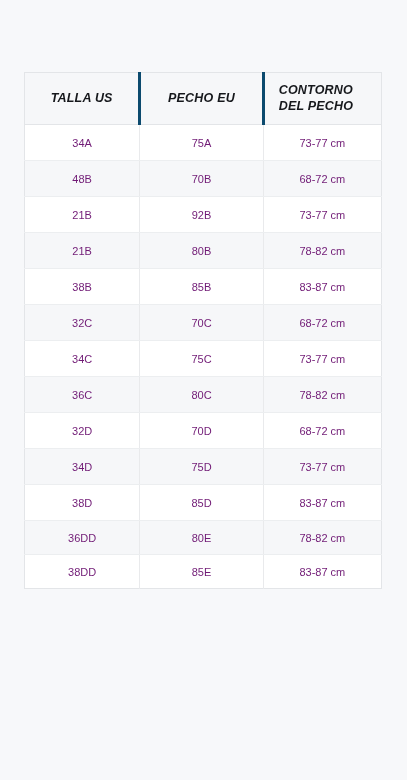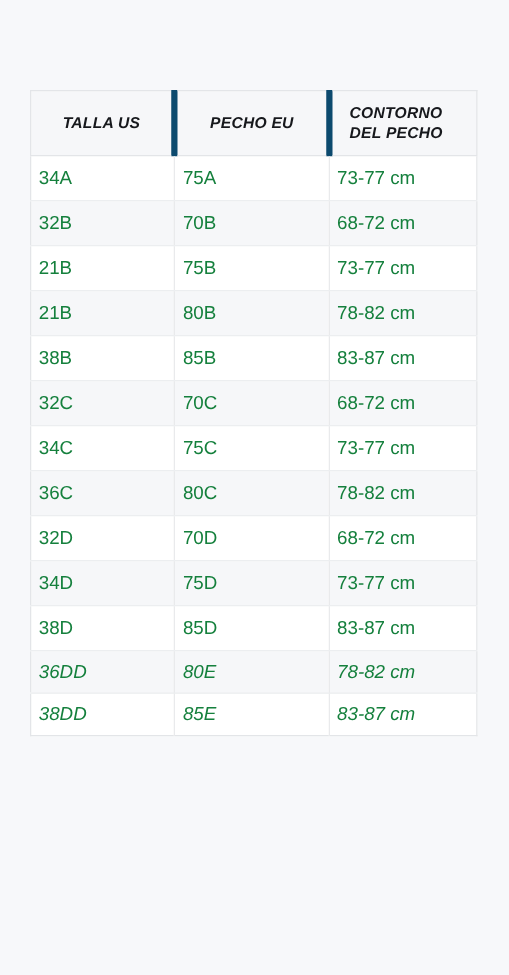--- a/index.html
+++ b/index.html
@@ -43,45 +43,46 @@
 
   thead th {
     background: #f6f7f9;
     height: 52px;
     padding: 6px 10px;
     font-weight: bold;
     font-style: italic;
     font-size: 12.5px;
     letter-spacing: 0.2px;
     color: #16181c;
-    border-right: 5px solid #0c4a6e;
+    border-right: 3px solid #0c4a6e;
     border-bottom: 1px solid #e3e5e8;
     vertical-align: middle;
     line-height: 1.25;
   }
   thead th.h-center { text-align: center; }
   thead th.h-left { text-align: left; padding-left: 14px; }
   thead th:last-child { border-right: none; }
 
   tbody td {
     height: 36px;
-    font-size: 15px;
-    color: #15803d;
+    font-size: 11px;
+    color: #701a75;
+    text-align: center;
     border-right: 1px solid #e9eaec;
     border-bottom: 1px solid #eceef0;
     vertical-align: middle;
     padding: 0 6px;
     white-space: nowrap;
   }
   tbody td:last-child { border-right: none; }
 
   tbody tr:nth-child(even) td { background: #f6f7f9; }
   tbody tr:nth-child(odd) td { background: #ffffff; }
 
-  tbody tr.short td { height: 34px; font-style: italic; }
+  tbody tr.short td { height: 34px; }
   tbody tr:last-child td { border-bottom: none; }
 </style>
 </head>
 <body>
 
 <div class="page">
   <div class="table-wrap">
     <table class="size-table">
       <colgroup>
         <col class="c-us">
@@ -95,27 +96,27 @@
           <th class="h-left">CONTORNO DEL PECHO</th>
         </tr>
       </thead>
       <tbody>
           <tr>
             <td>34A</td>
             <td>75A</td>
             <td>73-77 cm</td>
           </tr>
           <tr>
-            <td>32B</td>
+            <td>48B</td>
             <td>70B</td>
             <td>68-72 cm</td>
           </tr>
           <tr>
             <td>21B</td>
-            <td>75B</td>
+            <td>92B</td>
             <td>73-77 cm</td>
           </tr>
           <tr>
             <td>21B</td>
             <td>80B</td>
             <td>78-82 cm</td>
           </tr>
           <tr>
             <td>38B</td>
             <td>85B</td>

